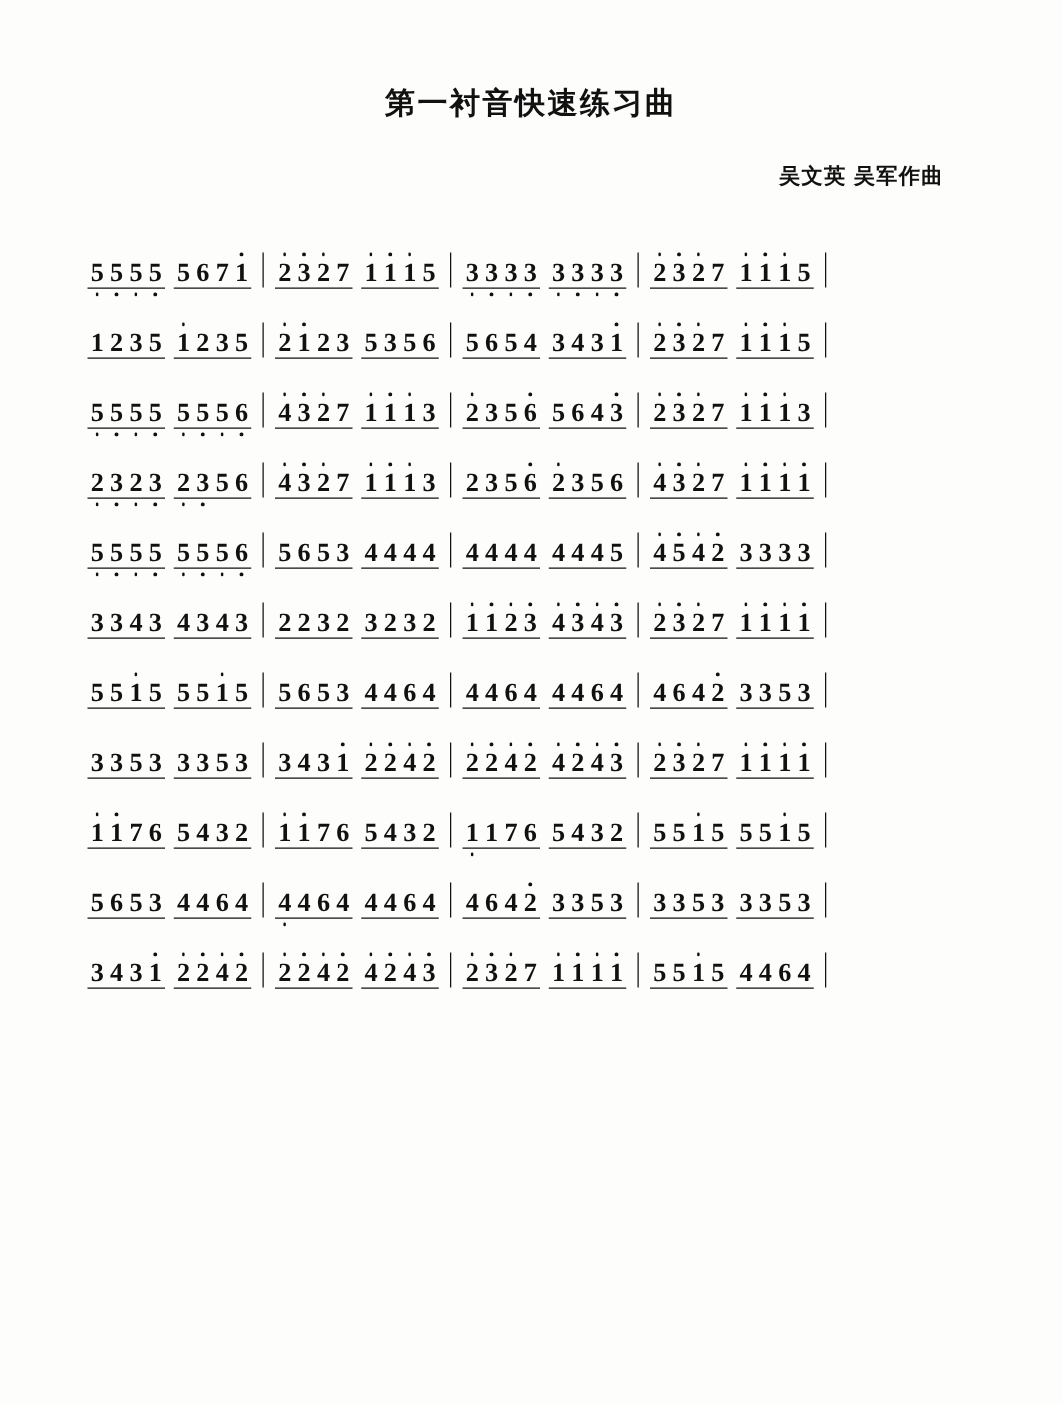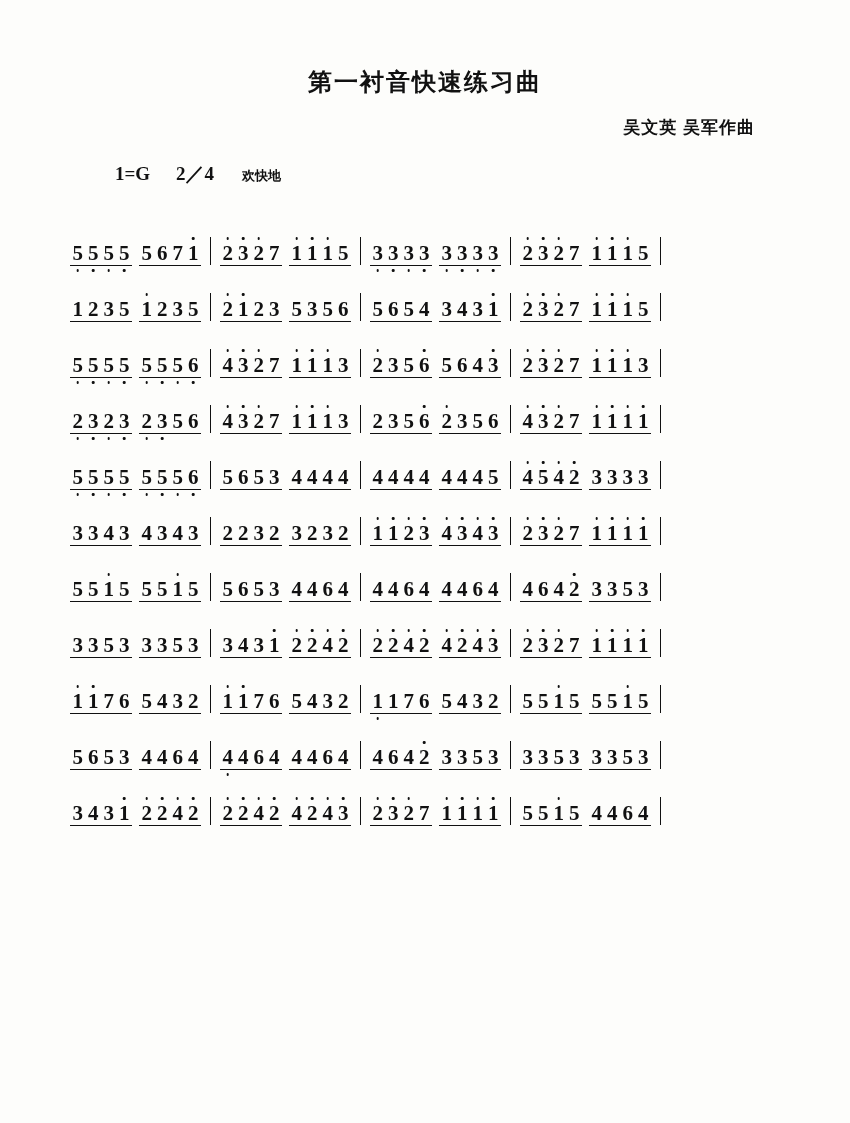--- a/index.html
+++ b/index.html
@@ -25,21 +25,21 @@
     font-family: "Liberation Serif", serif;
     font-size: 24px;
     font-weight: bold;
     letter-spacing: 2px;
     color: #111;
     margin-top: 66px;
   }
   .composer {
     text-align: right;
     padding-right: 95px;
-    margin-top: 18px;
+    margin-top: 31px;
     font-family: "Liberation Sans", sans-serif;
     font-size: 17px;
     font-weight: bold;
     color: #111;
     letter-spacing: 1px;
   }
   .meta-row {
     margin-top: 22px;
     padding-left: 115px;
     display: flex;
@@ -136,25 +136,20 @@
 </style>
 </head>
 <body>
 
 <div class="page">
 
   <div class="title">第一衬音快速练习曲</div>
 
   <div class="composer">吴文英 吴军作曲</div>
 
-  <div class="meta-row">
-    <span class="key-sig">1=G</span>
-    <span class="time-sig">2／4</span>
-    <span class="tempo-mark">欢快地</span>
-  </div>
 
   <div class="staff" id="staff">
       <div class="sys-row">
         <div class="measure">
           <div class="group">
             <span class="note lo">5</span>
             <span class="note lo">5</span>
             <span class="note lo">5</span>
             <span class="note lo">5</span>
           </div>

